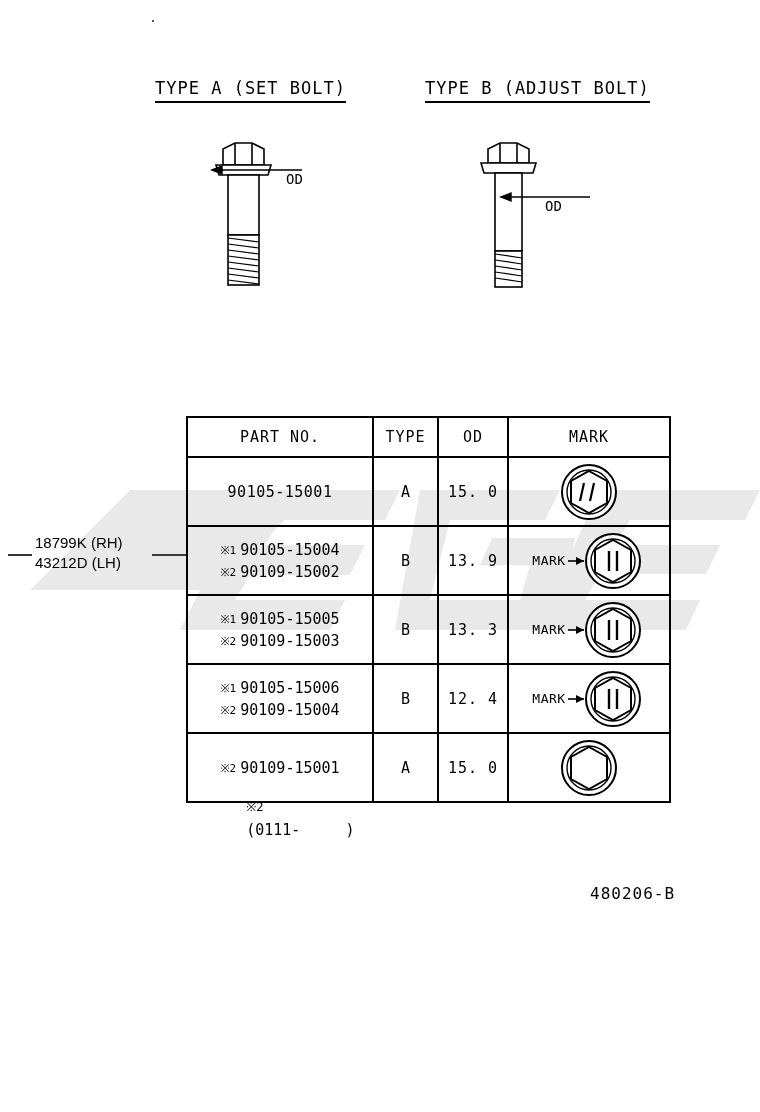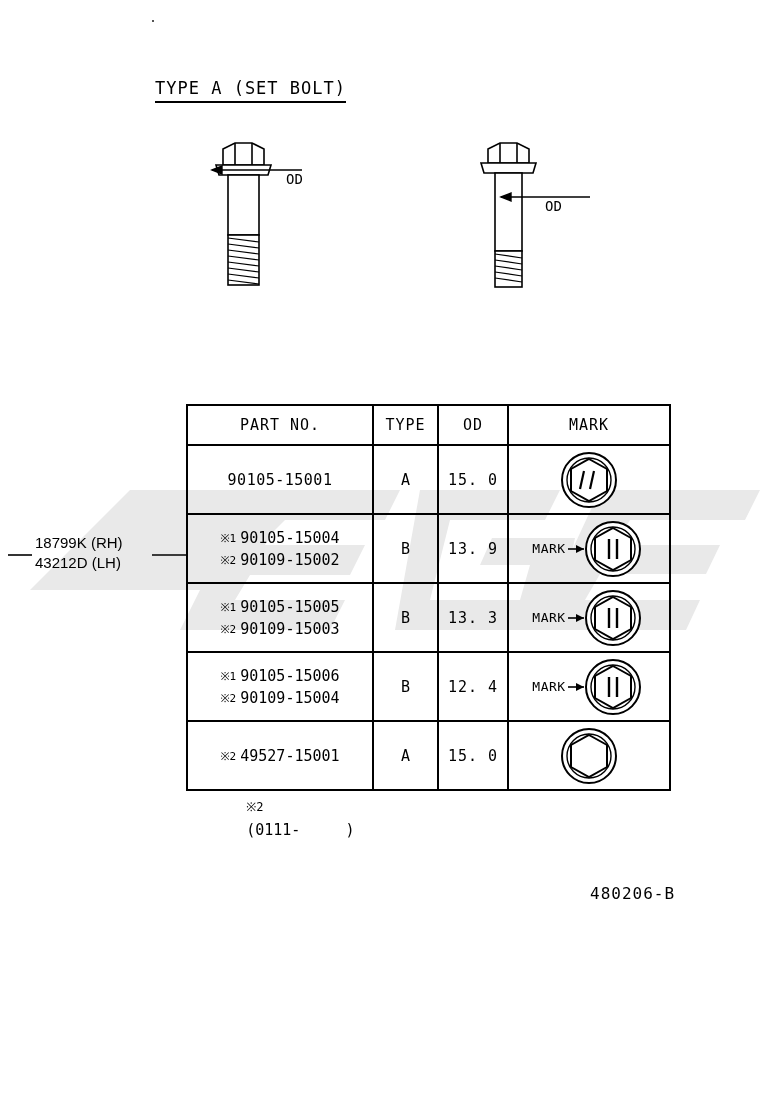--- a/index.html
+++ b/index.html
@@ -68,21 +68,21 @@
     color: #000;
     line-height: 20px;
     z-index: 10;
   }
   .side-labels div { white-space: nowrap; }
 
   
   .table-wrap {
     position: absolute;
     left: 186px;
-    top: 404px;
+    top: 416px;
     z-index: 8;
   }
   table.parts {
     border-collapse: collapse;
     background: transparent;
     font-family: "DejaVu Sans Mono", monospace;
   }
   table.parts td, table.parts th {
     border: 2px solid #000;
     padding: 0;
@@ -160,20 +160,21 @@
       <path d="M30 120 L130 20 L205 20 L105 120 Z"></path>
       <path d="M85 120 L185 20 L260 20 L160 120 Z"></path>
       <path d="M140 120 L240 20 L315 20 L215 120 Z"></path>
       <path d="M250 20 L400 20 L385 50 L280 50 L265 75 L365 75 L350 105 L250 105 L235 130 L345 130 L330 160 L180 160 Z"></path>
       <path d="M420 20 L560 20 L545 50 L450 50 L430 130 L520 130 L530 95 L480 95 L492 68 L575 68 L555 160 L395 160 Z"></path>
       <path d="M600 20 L760 20 L745 50 L630 50 L615 75 L720 75 L706 104 L600 104 L585 130 L700 130 L686 160 L535 160 Z"></path>
     </g>
   </svg>
 
   <div class="type-heading" id="heading-a">TYPE  A (SET  BOLT)</div>
+  <div class="type-heading" id="heading-b">TYPE  B (ADJUST  BOLT)</div>
 
   <div class="bolt-fig" id="fig-a">
     <svg width="190" height="165" viewBox="0 0 190 165">
       <g stroke="#000" stroke-width="1.6" fill="#fff">
 
         <path d="M33 14 L45 8 L62 8 L74 14 L74 30 L33 30 Z"></path>
         <line x1="45" y1="8" x2="45" y2="30"></line>
         <line x1="62" y1="8" x2="62" y2="30"></line>
 
         <path d="M26 30 L81 30 L78 40 L29 40 Z"></path>
@@ -345,21 +346,21 @@
                 <line x1="49" y1="20" x2="49" y2="40" stroke="#000" stroke-width="2.4"></line>
               </svg>
             </div>
           </td>
         </tr>
 
         <tr>
           <td class="c-part">
             <div class="partno-line" style="justify-content:center;">
               <span class="note-mark">※2</span>
-              <span>49527-15001</span>
+              <span>90109-15001</span>
             </div>
           </td>
           <td class="c-type">A</td>
           <td class="c-od">15. 0</td>
           <td class="c-mark">
             <div class="mark-cell-inner">
               <svg width="66" height="60" viewBox="0 0 66 60">
                 <circle cx="33" cy="30" r="27" fill="#fff" stroke="#000" stroke-width="2"></circle>
                 <circle cx="33" cy="30" r="22" fill="#fff" stroke="#000" stroke-width="1.4"></circle>
                 <polygon points="33,9 51,19 51,41 33,51 15,41 15,19" fill="#fff" stroke="#000" stroke-width="2"></polygon>

